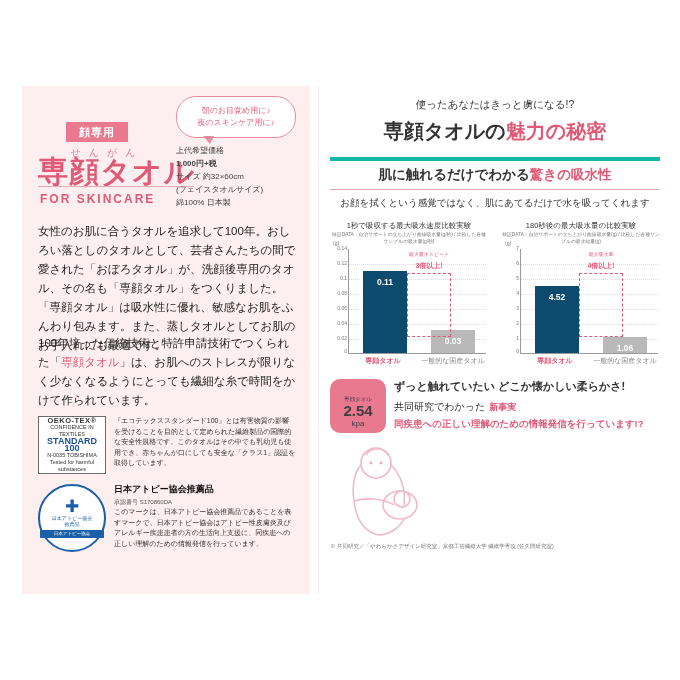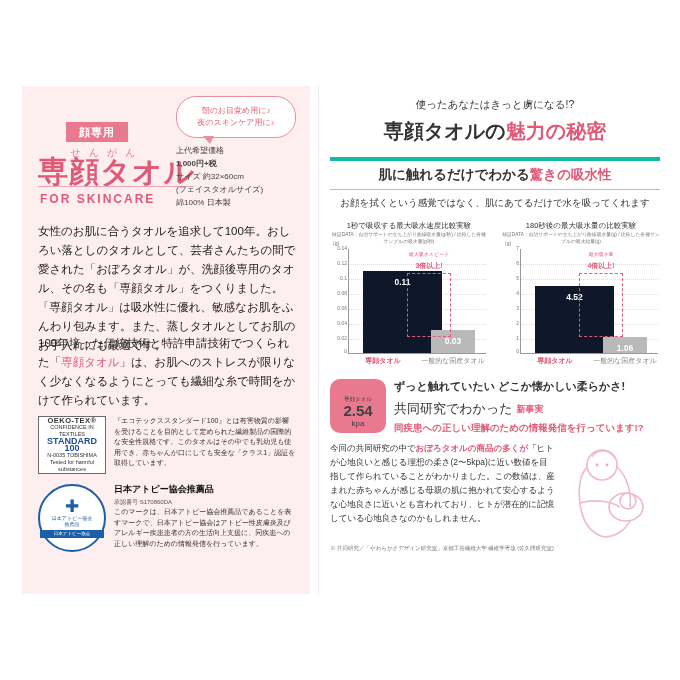--- a/index.html
+++ b/index.html
@@ -111,21 +111,21 @@
   .chart-note{font-size:4.8px;color:#777;text-align:center;line-height:6.5px;margin-top:1px;}
   .plot{
     position:relative;height:104px;border-left:1px solid #999;border-bottom:1px solid #999;
     margin-top:4px;margin-left:18px;margin-right:2px;
   }
   .unit{position:absolute;left:-16px;top:-9px;font-size:5px;color:#777;}
   .ytick{position:absolute;left:-17px;font-size:5px;color:#777;width:15px;text-align:right;}
   .grid{position:absolute;left:0;right:0;border-top:1px dotted #ddd;}
   .bar{position:absolute;bottom:0;width:44px;text-align:center;font-size:8.5px;color:#fff;font-weight:bold;}
   .bar span{position:absolute;top:6px;left:0;right:0;}
-  .bar-pink{background:#0f172a;padding-left:35px;}
+  .bar-pink{background:#0c4a6e;}
   .bar-gray{background:#b9b9b9;}
   .arrowbox{
     position:absolute;border:1px dashed #e05a77;
   }
   .multi{
     position:absolute;font-size:7px;color:#e05a77;font-weight:bold;text-align:center;line-height:9px;
   }
   .xlabels{display:flex;margin-left:18px;margin-top:2px;}
   .xlab{width:50%;text-align:center;font-size:7px;line-height:9px;}
   .xlab.pk{color:#e05a77;font-weight:bold;}
@@ -139,21 +139,21 @@
   }
   .kpa-box .lbl{font-size:5.5px;line-height:8px;}
   .kpa-box .val{font-size:15px;font-weight:bold;line-height:16px;}
   .kpa-box .un{font-size:8px;line-height:9px;}
   .kpa-text{margin-left:8px;}
   .kpa-text .l1{font-size:11px;font-weight:bold;color:#333;}
   .kpa-text .l2{font-size:9.5px;color:#333;margin-top:3px;}
   .kpa-text .l2 .pk{color:#e05a77;font-weight:bold;}
 
   .new-line{display:flex;align-items:center;margin-top:6px;}
-  .new-fact{font-size:13px;color:#333;}
+  .new-fact{font-size:10px;color:#333;}
   .new-badge{font-size:9px;color:#e05a77;font-weight:bold;margin-left:4px;}
 
   .bottom{display:flex;margin-top:6px;}
   .bottom-txt{font-size:8.5px;line-height:14px;color:#333;flex:1;}
   .bottom-txt .pk{color:#e05a77;font-weight:bold;}
   .illus{flex:0 0 104px;position:relative;height:100px;}
   .ftnote{font-size:5.5px;color:#777;margin-top:4px;}
 
   .divider{
     position:absolute;left:318px;top:86px;width:1px;height:508px;background:#eee;
@@ -335,23 +335,20 @@
           <span class="new-fact">共同研究でわかった</span>
           <span class="new-badge">新事実</span>
         </div>
         <div class="l2" style="margin-top:4px">
           <span class="pk">同疾患への正しい理解のための情報発信を行っています!?</span>
         </div>
       </div>
     </div>
 
     <div class="bottom">
-      <div class="bottom-txt">
-        <span>今回の共同研究の中で</span><span class="pk">おぼろタオルの商品の多くが</span><span>「ヒトが心地良いと感じる理想の柔さ(2〜5kpa)に近い数値を目指して作られていることがわかりました。この数値は、産まれた赤ちゃんが感じる母親の肌に抱かれて安心するような心地良さに近いとも言われており、ヒトが潜在的に記憶している心地良さなのかもしれません。</span>
-      </div>
       <div class="illus">
         <svg width="104" height="100" viewBox="0 0 104 100">
           <g fill="none" stroke="#f0b9c6" stroke-width="1.6">
             <circle cx="46" cy="24" r="15"></circle>
             <path d="M31 26 C24 34 22 48 24 62 C26 80 34 92 48 96"></path>
             <path d="M61 26 C70 34 76 50 74 66"></path>
             <ellipse cx="70" cy="66" rx="17" ry="14"></ellipse>
             <circle cx="72" cy="60" r="8"></circle>
             <path d="M36 16 C40 8 54 8 58 16"></path>
             <path d="M24 62 C38 58 54 60 64 66"></path>

